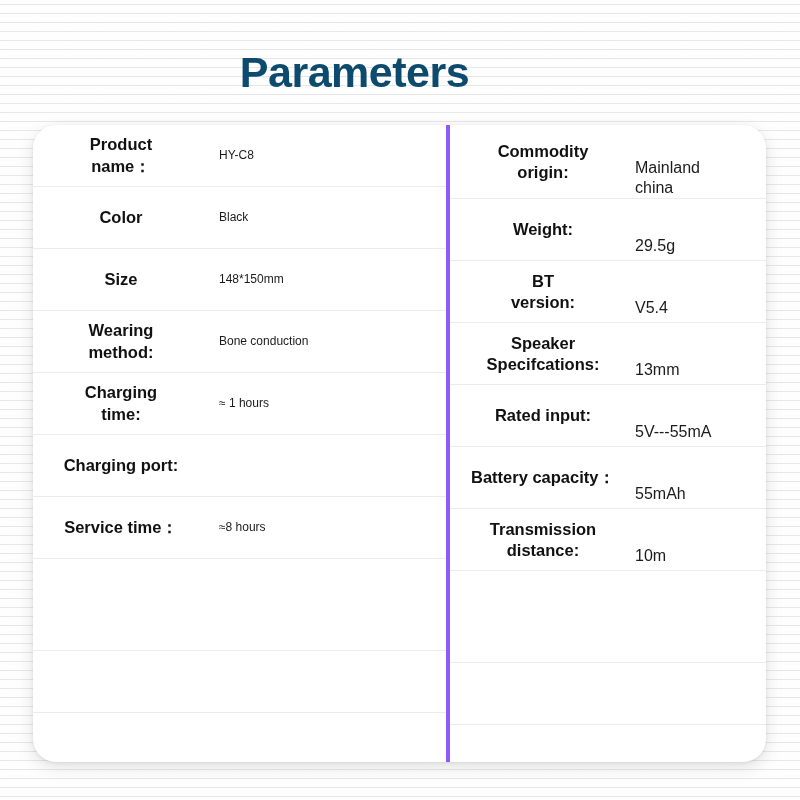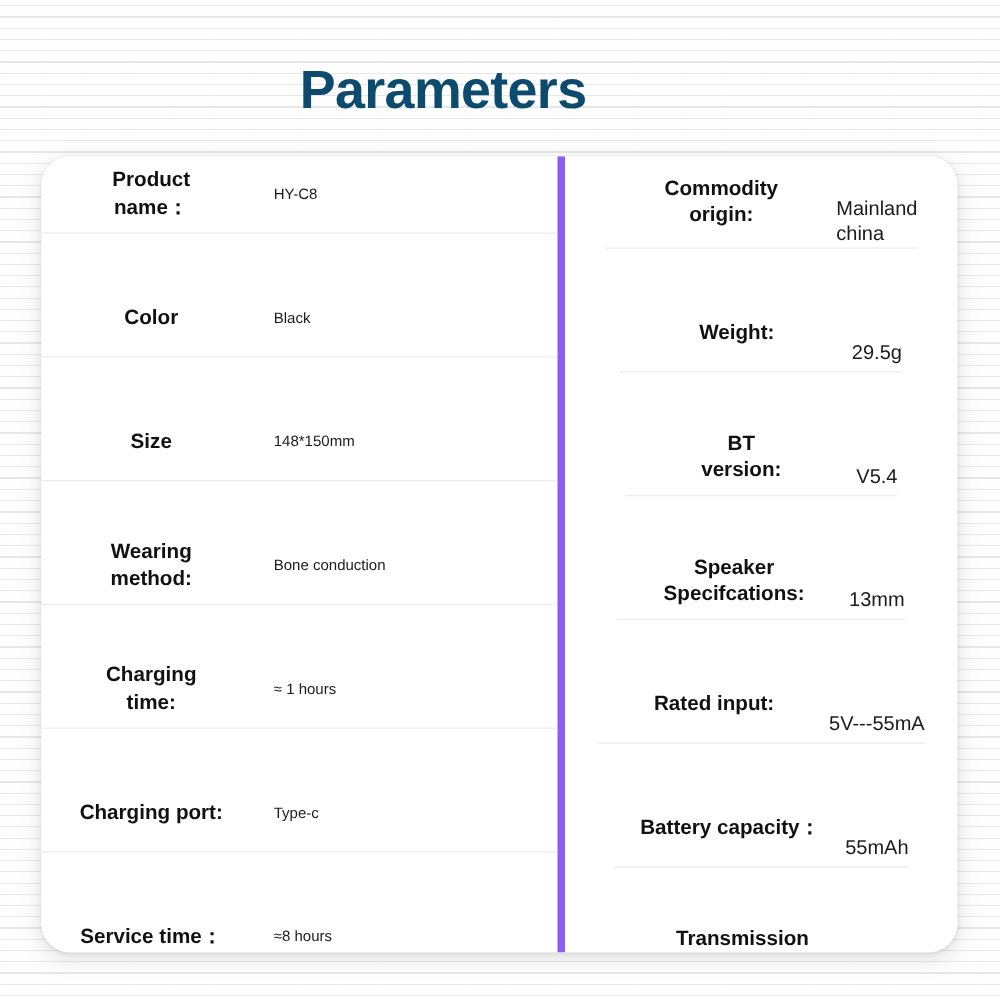--- a/index.html
+++ b/index.html
@@ -67,24 +67,23 @@
     width: 100%;
     height: 100%;
     display: flex;
   }
 
   .col {
     position: relative;
     height: 100%;
     display: flex;
     flex-direction: column;
-    gap: 37px;
   }
   .col-left  { width: 413px; }
-  .col-right { width: 320px; border-left: 6px solid #8b5cf6; align-items: center; }
+  .col-right { width: 320px; border-left: 4px solid #8b5cf6; }
 
   .row {
     position: relative;
     display: flex;
     align-items: center;
     flex: 0 0 62px;
     border-bottom: 1px solid #ececec;
   }
   .row.blank { border-bottom: 1px solid #ececec; }
   .row:last-child { border-bottom: none; }
@@ -170,21 +169,20 @@
         </div>
 
         <div class="row">
           <div class="cell-label">Charging
 time:</div>
           <div class="cell-value">≈ 1 hours</div>
         </div>
 
         <div class="row">
           <div class="cell-label">Charging port:</div>
-          <div class="cell-value">Type-c</div>
         </div>
 
         <div class="row">
           <div class="cell-label">Service time：</div>
           <div class="cell-value">≈8 hours</div>
         </div>
 
         <div class="row blank" style="flex:0 0 92px;">
           <div class="cell-label"></div>
           <div class="cell-value"></div>

